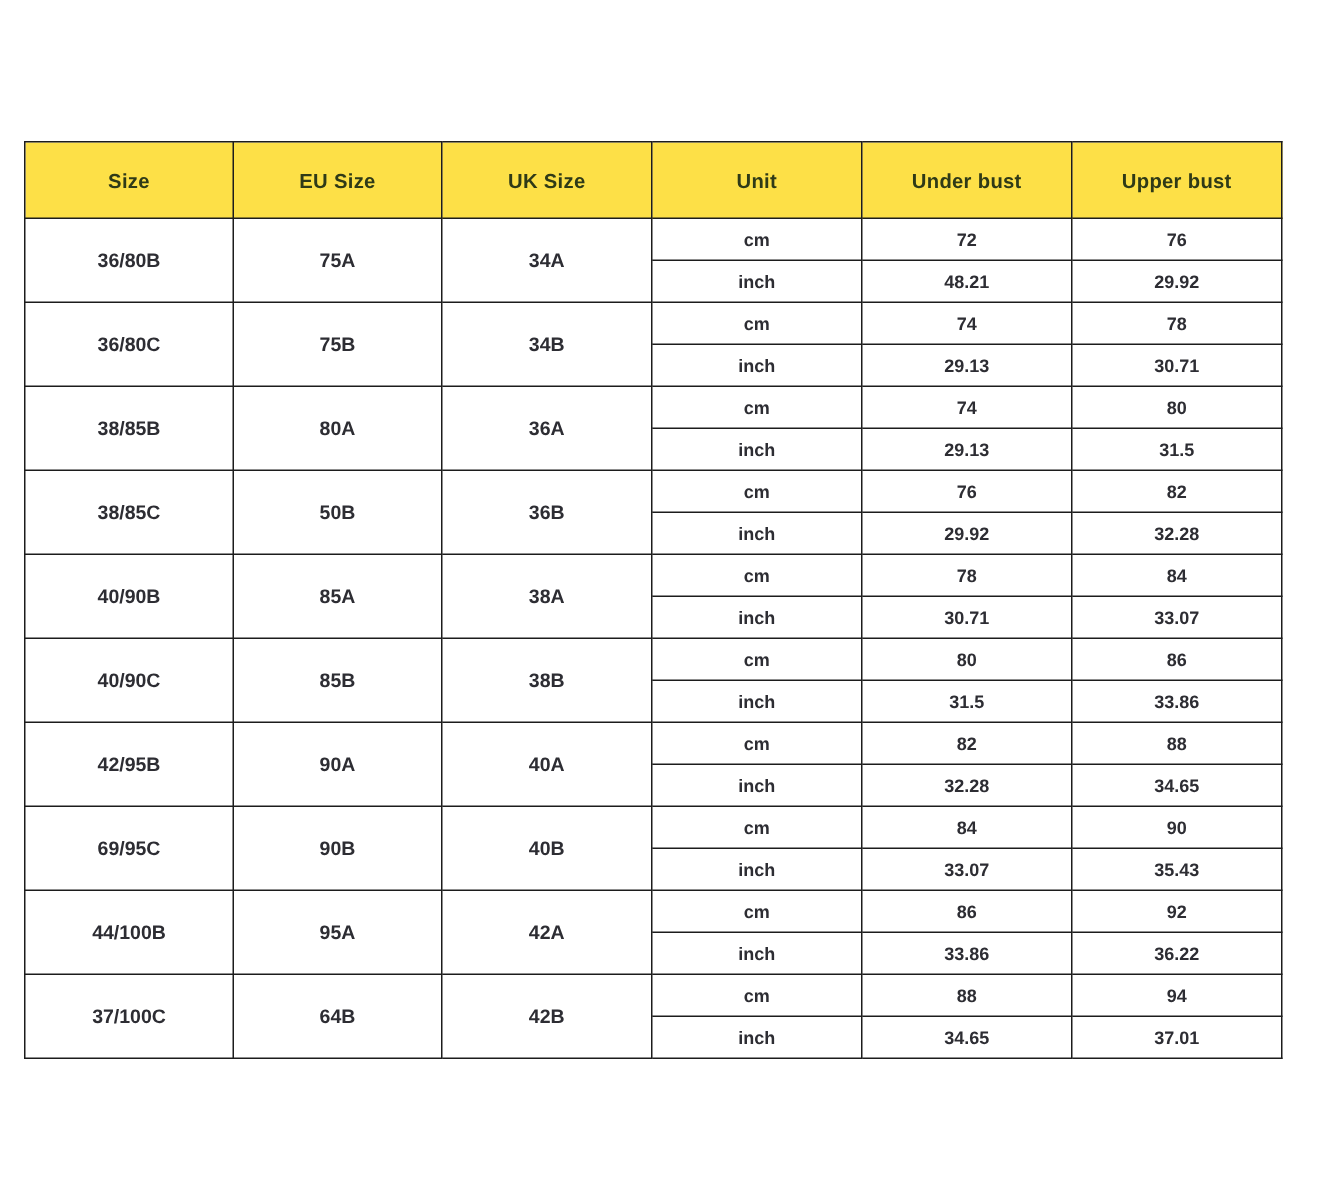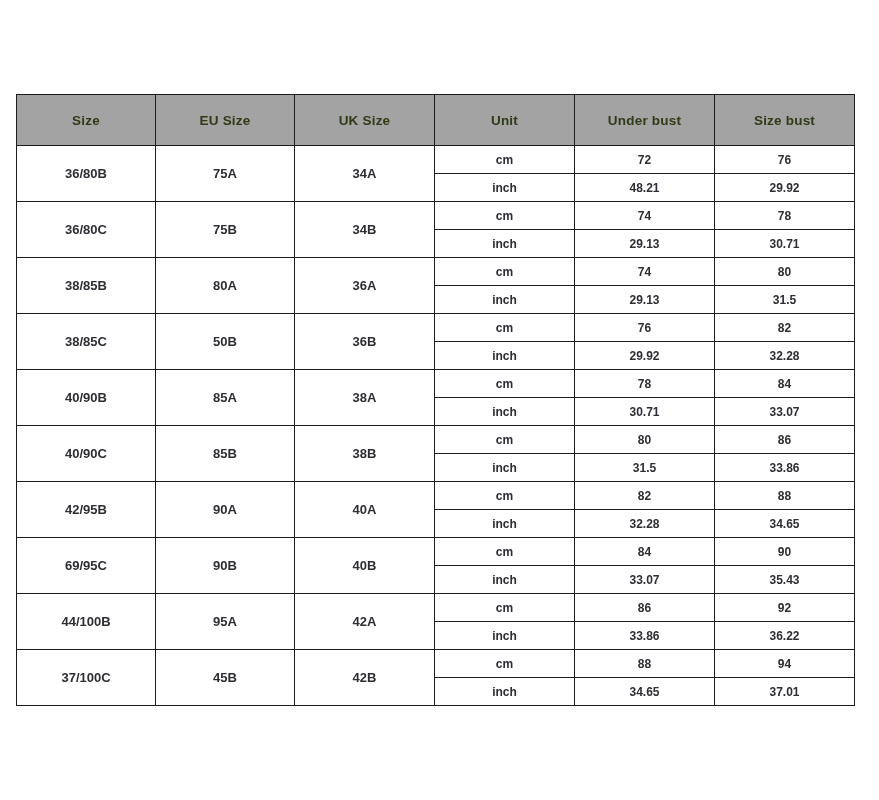--- a/index.html
+++ b/index.html
@@ -30,21 +30,21 @@
   }
 
   table.size-chart col.c-size    { width: 139px; }
   table.size-chart col.c-eu      { width: 139px; }
   table.size-chart col.c-uk      { width: 140px; }
   table.size-chart col.c-unit    { width: 140px; }
   table.size-chart col.c-under   { width: 140px; }
   table.size-chart col.c-upper   { width: 140px; }
 
   table.size-chart th {
-    background: #a3a3a3;
+    background: #fde047;
     color: #2f3a17;
     font-size: 13.5px;
     font-weight: bold;
     height: 48px;
     text-align: center;
     vertical-align: middle;
     border: 1.5px solid #1c1c1c;
     letter-spacing: 0.2px;
   }
 
@@ -82,21 +82,21 @@
         <col class="c-under">
         <col class="c-upper">
     </colgroup>
     <thead>
       <tr>
         <th>Size</th>
         <th>EU Size</th>
         <th>UK Size</th>
         <th>Unit</th>
         <th>Under bust</th>
-        <th>Size bust</th>
+        <th>Upper bust</th>
       </tr>
     </thead>
     <tbody id="chart-body">
         <tr>
           <td class="group-cell" rowspan="2">36/80B</td>
           <td class="group-cell" rowspan="2">75A</td>
           <td class="group-cell" rowspan="2">34A</td>
           <td class="unit-cell">cm</td>
           <td class="meas-cell">72</td>
           <td class="meas-cell">76</td>
@@ -205,21 +205,21 @@
           <td class="meas-cell">86</td>
           <td class="meas-cell">92</td>
         </tr>
         <tr>
           <td class="unit-cell">inch</td>
           <td class="meas-cell">33.86</td>
           <td class="meas-cell">36.22</td>
         </tr>
         <tr>
           <td class="group-cell" rowspan="2">37/100C</td>
-          <td class="group-cell" rowspan="2">45B</td>
+          <td class="group-cell" rowspan="2">64B</td>
           <td class="group-cell" rowspan="2">42B</td>
           <td class="unit-cell">cm</td>
           <td class="meas-cell">88</td>
           <td class="meas-cell">94</td>
         </tr>
         <tr>
           <td class="unit-cell">inch</td>
           <td class="meas-cell">34.65</td>
           <td class="meas-cell">37.01</td>
         </tr>

